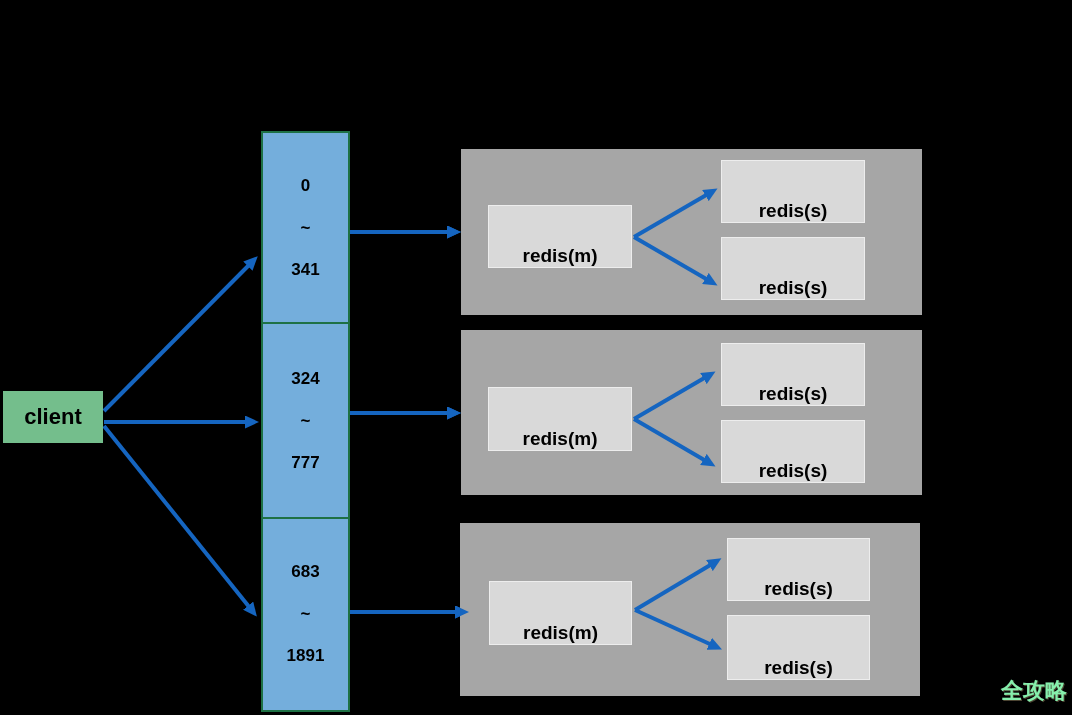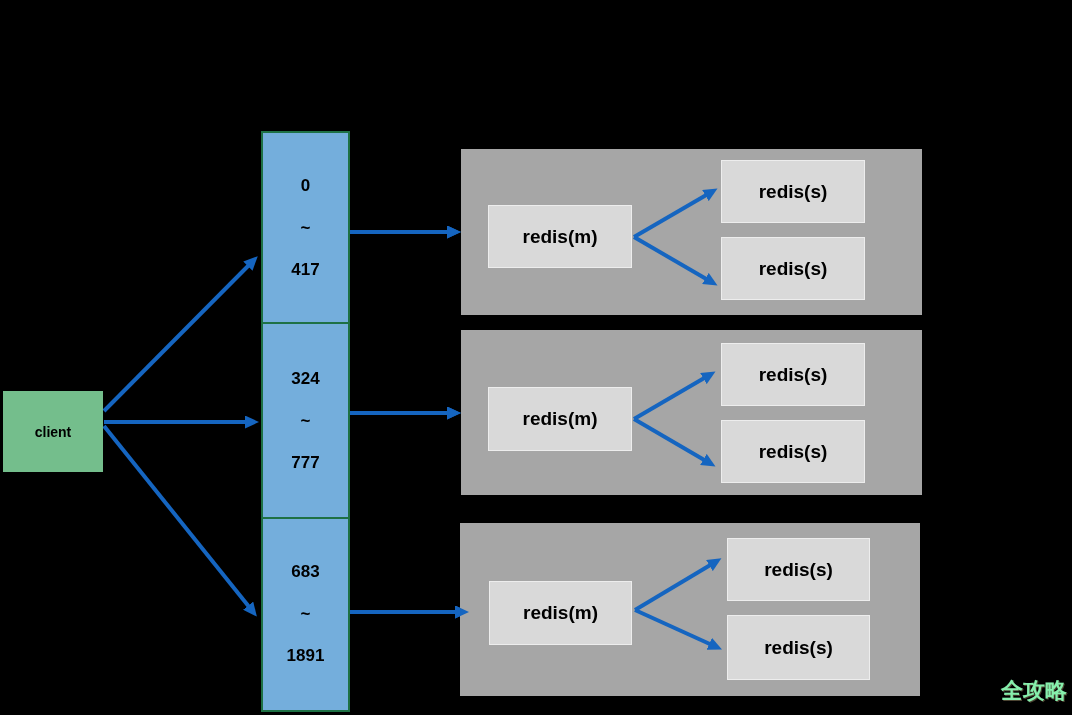--- a/index.html
+++ b/index.html
@@ -12,26 +12,26 @@
     width: 1072px;
     height: 715px;
     background: #000000;
     overflow: hidden;
     font-family: "Liberation Sans", "DejaVu Sans", sans-serif;
   }
   .abs { position: absolute; box-sizing: border-box; }
 
   
   .client-box {
-    left: 3px; top: 391px; width: 100px; height: 81px;
+    left: 3px; top: 391px; width: 100px; height: 52px;
     background: #74BE8C;
     border: 1px solid #8CCay;
     border: none;
     display: flex; align-items: center; justify-content: center;
-    color: #000000; font-weight: bold; font-size: 14px;
+    color: #000000; font-weight: bold; font-size: 22px;
   }
 
   
   .slot-bar {
     left: 261px; top: 131px; width: 89px; height: 581px;
     background: #74AEDC;
     border: 2px solid #1E7145;
     display: flex; flex-direction: column;
   }
   .slot-seg {
@@ -51,21 +51,21 @@
   .cluster {
     background: #A6A6A6;
   }
   .cluster-1 { left: 461px; top: 149px; width: 461px; height: 166px; }
   .cluster-2 { left: 461px; top: 330px; width: 461px; height: 165px; }
   .cluster-3 { left: 460px; top: 523px; width: 460px; height: 173px; }
 
   .node {
     background: #D9D9D9;
     border: 1px solid #EDEDED;
-    display: flex; align-items: center; justify-content: center;
+    display: flex; align-items: flex-end; justify-content: center;
     color: #000000; font-weight: bold; font-size: 19px;
   }
   
   .m1 { left: 488px; top: 205px; width: 144px; height: 63px; }
   .m2 { left: 488px; top: 387px; width: 144px; height: 64px; }
   .m3 { left: 489px; top: 581px; width: 143px; height: 64px; }
   
   .s1a { left: 721px; top: 160px; width: 144px; height: 63px; }
   .s1b { left: 721px; top: 237px; width: 144px; height: 63px; }
   .s2a { left: 721px; top: 343px; width: 144px; height: 63px; }
@@ -121,21 +121,21 @@
   </svg>
 
   <div class="abs client-box">
     <span>client</span>
   </div>
 
   <div class="abs slot-bar">
     <div class="slot-seg seg-1">
       <span>0</span>
       <span>~</span>
-      <span>417</span>
+      <span>341</span>
     </div>
     <div class="slot-seg seg-2">
       <span>324</span>
       <span>~</span>
       <span>777</span>
     </div>
     <div class="slot-seg seg-3">
       <span>683</span>
       <span>~</span>
       <span>1891</span>

